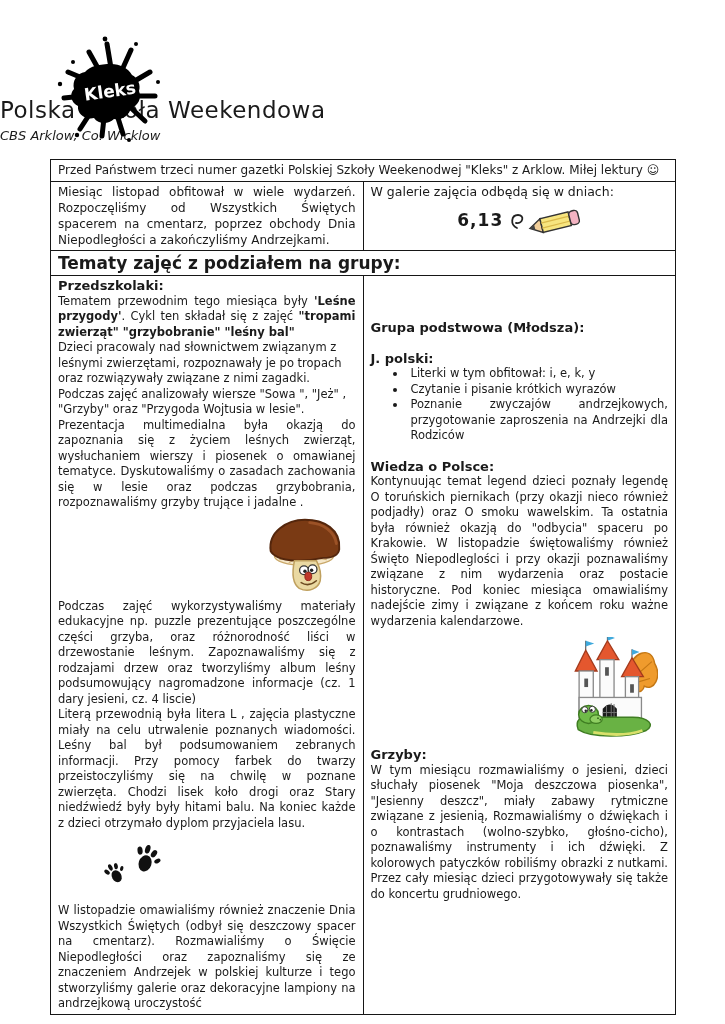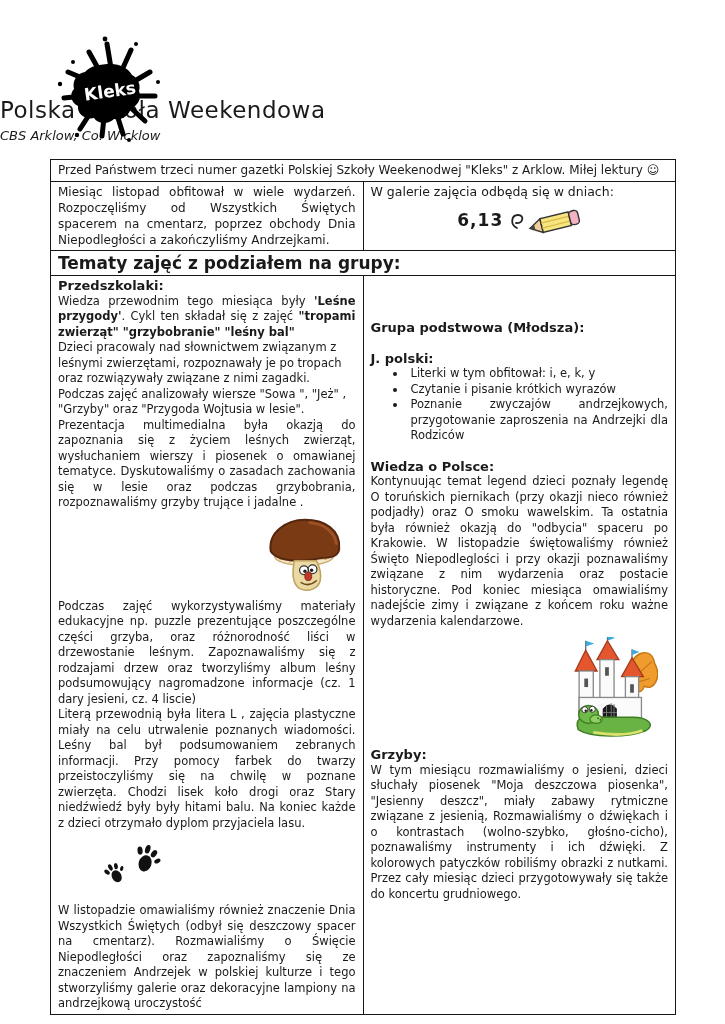--- a/index.html
+++ b/index.html
@@ -105,21 +105,21 @@
     </tr>
     <tr>
       <td class="topics" colspan="2">
         <span>Tematy zajęć z podziałem na grupy:</span>
       </td>
     </tr>
     <tr class="content">
 
       <td>
         <div class="h">Przedszkolaki:</div>
-        <p class="just"><span>Wiedza przewodnim tego miesiąca były </span><b>'Leśne przygody'</b><span>. Cykl ten składał się z zajęć </span><b>"tropami zwierząt" "grzybobranie" "leśny bal"</b></p>
+        <p class="just"><span>Tematem przewodnim tego miesiąca były </span><b>'Leśne przygody'</b><span>. Cykl ten składał się z zajęć </span><b>"tropami zwierząt" "grzybobranie" "leśny bal"</b></p>
         <p>Dzieci pracowaly nad słownictwem związanym z leśnymi zwierzętami, rozpoznawały je po tropach oraz rozwiązywały związane z nimi zagadki. Podczas zajęć analizowały wiersze "Sowa ", "Jeż" , "Grzyby" oraz "Przygoda Wojtusia w lesie".</p>
         <p class="just">Prezentacja multimedialna była okazją do zapoznania się z życiem leśnych zwierząt, wysłuchaniem wierszy i piosenek o omawianej tematyce. Dyskutowaliśmy o zasadach zachowania się w lesie oraz podczas grzybobrania, rozpoznawaliśmy grzyby trujące i jadalne .</p>
 
         <div class="img-mushroom">
           <svg width="88" height="80" viewBox="0 0 92 84">
             <ellipse cx="46" cy="43" rx="31" ry="10" fill="#f5e7c9" stroke="#c9a86a" stroke-width="1.5"></ellipse>
             <g stroke="#c9a86a" stroke-width="1">
               <line x1="46" y1="43" x2="20" y2="47"></line>
                   <line x1="46" y1="43" x2="30" y2="50"></line>
               <line x1="46" y1="43" x2="44" y2="52"></line>

